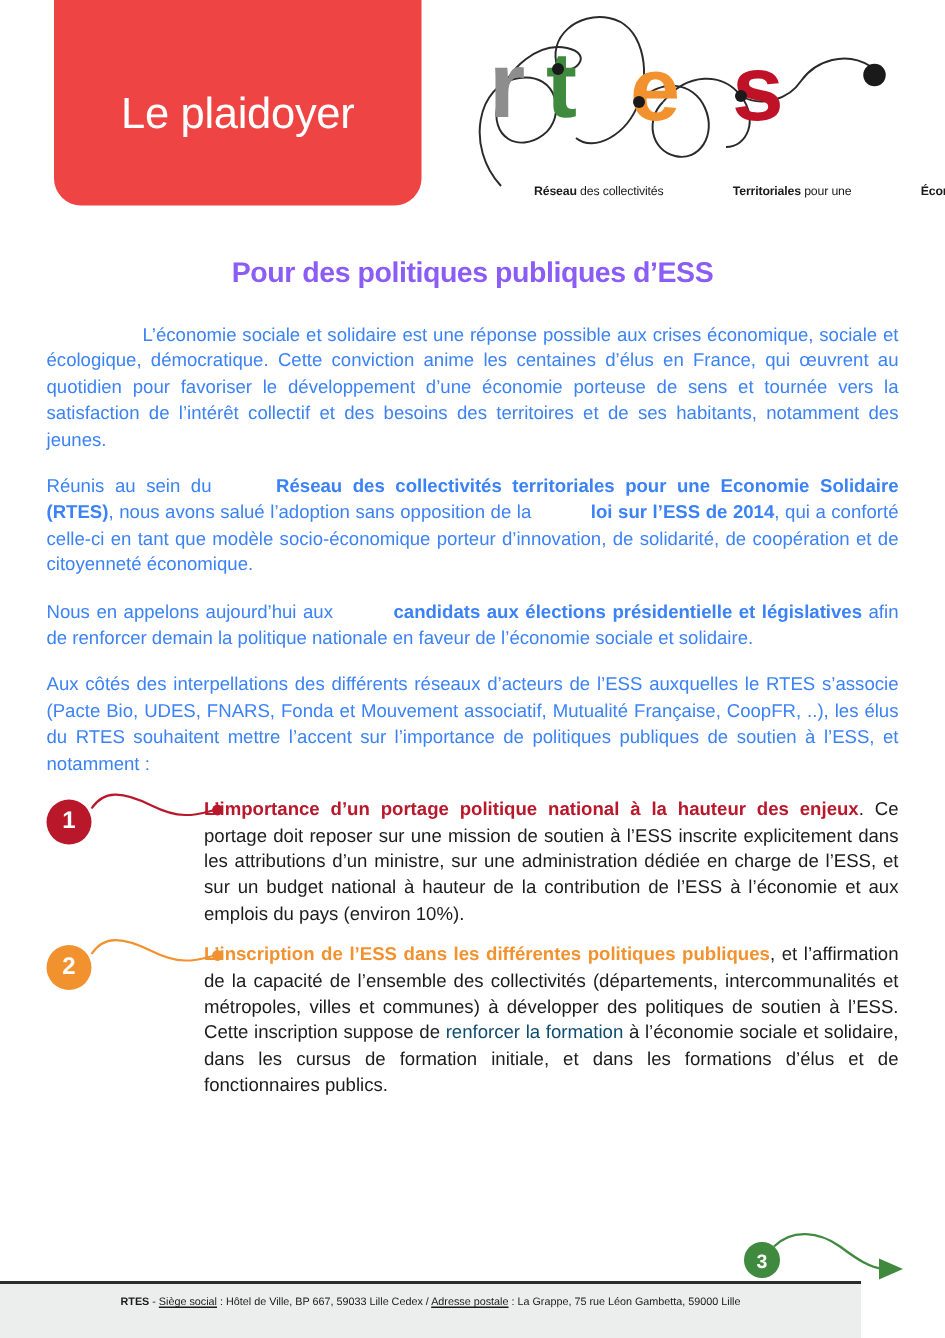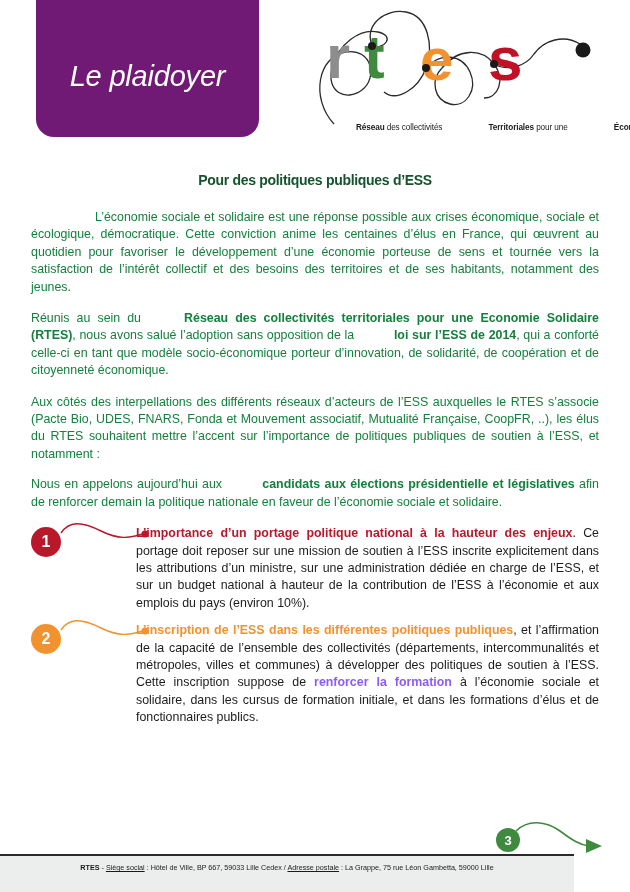--- a/index.html
+++ b/index.html
@@ -14,30 +14,29 @@
     width: 630px; height: 892px;
     background: #fff;
   }
 
   
   .header { position: relative; height: 150px; }
 
   .plaidoyer-box {
     position: absolute;
     left: 36px; top: 0;
-    width: 223px; height: 137px;
-    background: #701a75;
+    width: 245px; height: 137px;
+    background: #ef4444;
     border-radius: 0 0 18px 18px;
     color: #ffffff;
     display: flex;
     flex-direction: column;
     align-items: center;
     justify-content: center;
     padding-top: 14px;
-    font-style: italic;
   }
   .plaidoyer-line {
     font-size: 29px;
     line-height: 38px;
     font-weight: 400;
     letter-spacing: -0.2px;
     white-space: nowrap;
   }
 
   .logo-wrap {
@@ -55,35 +54,35 @@
     letter-spacing: -0.1px;
     color: #1a1a1a;
     white-space: nowrap;
   }
   .logo-tagline b { font-weight: 700; padding-left: 44px; }
 
   
   .doc-title {
     margin: 22px 0 0 0;
     text-align: center;
-    font-size: 14px;
+    font-size: 19px;
     font-weight: 700;
-    color: #14532d;
+    color: #8b5cf6;
     letter-spacing: -0.3px;
   }
 
   
   .body-area {
     padding: 0 31px;
     margin-top: 21px;
   }
   p.para {
     font-size: 12.4px;
     line-height: 17.4px;
-    color: #15803d;
+    color: #3b82f6;
     text-align: justify;
     text-justify: inter-word;
     margin-bottom: 14px;
     hyphens: none;
   }
   p.para.indent { text-indent: 64px; }
   p.para b { font-weight: 700; padding-left: 36px; }
   p.tight { margin-bottom: 13px; }
 
   
@@ -119,21 +118,21 @@
 
   .item-text {
     margin-left: 105px;
     font-size: 12.4px;
     line-height: 17.4px;
     color: #1c1c1c;
     text-align: justify;
   }
   .item-lead-red { font-weight: 700; color: #b9182b; }
   .item-lead-orange { font-weight: 700; color: #f2922f; }
-  .hl-orange { font-weight: 700; color: #8b5cf6; }
+  .hl-orange { font-weight: 400; color: #0c4a6e; }
 
   
   .item3-wrap {
     position: absolute;
     left: 488px; top: 815px;
     width: 120px; height: 45px;
   }
   .badge-green {
     position: absolute;
     left: 8px; top: 13px;
@@ -211,23 +210,23 @@
   </div>
 
   <h1 class="doc-title">Pour des politiques publiques d’ESS</h1>
 
   <div class="body-area">
 
     <p class="para indent">L’économie sociale et solidaire est une réponse possible aux crises économique, sociale et écologique, démocratique. Cette conviction anime les centaines d’élus en France, qui œuvrent au quotidien pour favoriser le développement d’une économie porteuse de sens et tournée vers la satisfaction de l’intérêt collectif et des besoins des territoires et de ses habitants, notamment des jeunes.</p>
 
     <p class="para"><span>Réunis au sein du </span><b>Réseau des collectivités territoriales pour une Economie Solidaire (RTES)</b><span>, nous avons salué l’adoption sans opposition de la </span><b>loi sur l’ESS de 2014</b><span>, qui a conforté celle-ci en tant que modèle socio-économique porteur d’innovation, de solidarité, de coopération et de citoyenneté économique.</span></p>
 
+    <p class="para"><span>Nous en appelons aujourd’hui aux </span><b>candidats aux élections présidentielle et législatives</b><span> afin de renforcer demain la politique nationale en faveur de l’économie sociale et solidaire.</span></p>
+
     <p class="para tight">Aux côtés des interpellations des différents réseaux d’acteurs de l’ESS auxquelles le RTES s’associe (Pacte Bio, UDES, FNARS, Fonda et Mouvement associatif, Mutualité Française, CoopFR, ..), les élus du RTES souhaitent mettre l’accent sur l’importance de politiques publiques de soutien à l’ESS, et notamment :</p>
-
-    <p class="para"><span>Nous en appelons aujourd’hui aux </span><b>candidats aux élections présidentielle et législatives</b><span> afin de renforcer demain la politique nationale en faveur de l’économie sociale et solidaire.</span></p>
   </div>
 
   <div class="items">
 
     <div class="item">
       <div class="item-badge badge-red">1</div>
       <svg class="connector" viewBox="0 0 98 30">
         <path d="M6,12 C14,0 26,0 46,10 C66,20 76,16 88,13" fill="none" stroke="#b9182b" stroke-width="1.4"></path>
         <circle cx="90" cy="13" r="3.6" fill="#b9182b"></circle>
       </svg>

